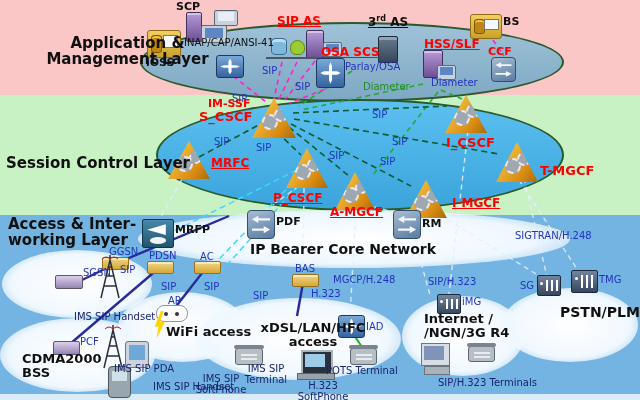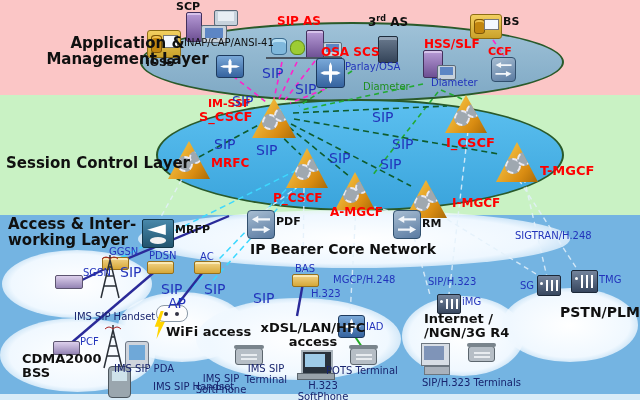--- a/index.html
+++ b/index.html
@@ -14,21 +14,21 @@
   #ellipse-top{left:140px;top:22px;width:420px;height:76px;background:linear-gradient(#9fc2d8,#7ea8c4);}
   #ellipse-session{left:156px;top:99px;width:404px;height:108px;background:linear-gradient(#5cc0f0,#3aa4dc);}
   #ipbearer-cloud{position:absolute;left:138px;top:210px;width:432px;height:58px;border-radius:50%;
     background:radial-gradient(ellipse at 50% 50%,#ffffff 0%,#eef7ff 60%,rgba(238,247,255,0) 100%);}
   .cloud{position:absolute;border-radius:50%;
     background:radial-gradient(ellipse at 50% 50%,#ffffff 0%,#f0f8ff 62%,rgba(240,248,255,0) 100%);}
   .wires{position:absolute;left:0;top:0;z-index:3;}
   .lbl{position:absolute;white-space:nowrap;z-index:5;line-height:1.05;}
   .b{font-weight:bold;}
   .red{color:#ff0000;}.blu{color:#2233bb;}.nvy{color:#18246e;}.grn{color:#1f8f1f;}.blk{color:#101010;}
-  .f9{font-size:14px;}.f10{font-size:10px;}.f11{font-size:11px;}.f12{font-size:12px;}
+  .f9{font-size:10px;}.f10{font-size:10px;}.f11{font-size:11px;}.f12{font-size:12px;text-decoration:underline;}
   .f13{font-size:13px;}.f14{font-size:14px;}.f15{font-size:15px;}
   .icon{position:absolute;z-index:4;}
   .tri{clip-path:polygon(50% 0,100% 100%,0 100%);background:linear-gradient(125deg,#f6c445 15%,#d98c12 70%,#a96a08);}
   .gear{position:absolute;border:2px dashed #e9e9f2;background:#9fa8b0;border-radius:50%;}
   .gbox{background:linear-gradient(#f2d488,#d6a838);border:1px solid #96701c;border-radius:2px;box-shadow:inset 0 2px 0 #f9e9b4;}
   .pbox{background:linear-gradient(#ddd0ec,#9484b4);border:1px solid #5c5470;border-radius:2px;}
   .router{background:linear-gradient(160deg,#a7bdd2,#5a7ba2);border:1px solid #31506e;border-radius:4px;}
   .router .a1,.router .a2{position:absolute;background:#f2f6fa;}
   .router .a1{left:15%;top:18%;width:70%;height:26%;clip-path:polygon(0 50%,35% 0,35% 35%,100% 35%,100% 65%,35% 65%,35% 100%);}
   .router .a2{left:15%;top:56%;width:70%;height:26%;clip-path:polygon(100% 50%,65% 0,65% 35%,0 35%,0 65%,65% 65%,65% 100%);}
@@ -411,21 +411,21 @@
 
   <div class="icon dtop" style="left:421px;top:343px;width:34px;height:32px;">
       <div class="scr"></div>
       <div class="inn"></div>
       <div class="base"></div>
     </div>
   <div class="icon deskp" style="left:468px;top:346px;width:25px;height:14px;">
       <div class="hs"></div>
       <div class="keys"></div>
     </div>
-  <div class="lbl nvy f10" style="left:422px;top:378px;">SIP/H.323 Terminals</div>
+  <div class="lbl nvy f10" style="left:438px;top:378px;">SIP/H.323 Terminals</div>
 
   <div class="lbl blu f9" style="left:120px;top:265px;">SIP</div>
   <div class="lbl blu f9" style="left:161px;top:282px;">SIP</div>
   <div class="lbl blu f9" style="left:204px;top:282px;">SIP</div>
   <div class="lbl blu f9" style="left:253px;top:291px;">SIP</div>
   <div class="lbl blu f10" style="left:333px;top:275px;">MGCP/H.248</div>
   <div class="lbl blu f10" style="left:311px;top:289px;">H.323</div>
   <div class="lbl blu f10" style="left:515px;top:231px;">SIGTRAN/H.248</div>
   <div class="lbl blu f10" style="left:428px;top:277px;">SIP/H.323</div>
 

